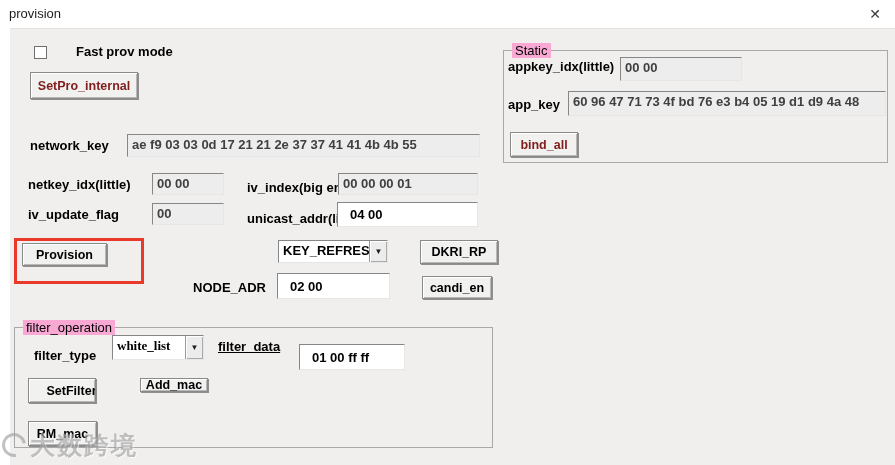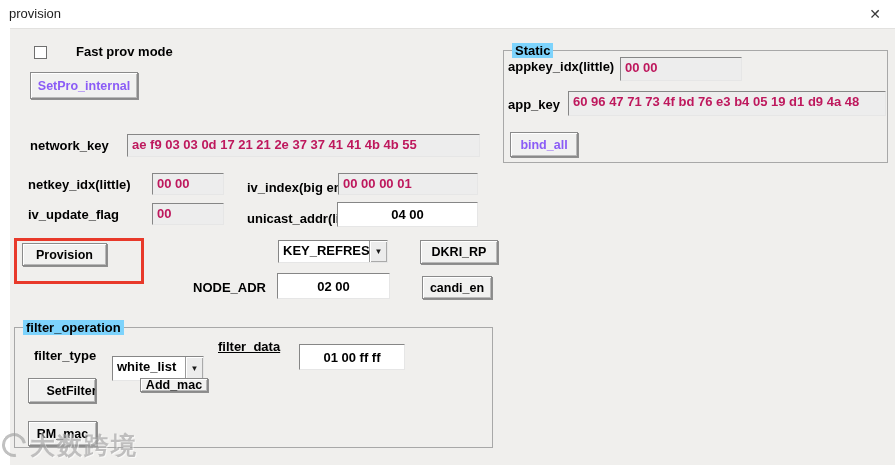--- a/index.html
+++ b/index.html
@@ -29,39 +29,39 @@
     white-space:nowrap;
   }
   .field{
     position:absolute;box-sizing:border-box;
     font-family:"Liberation Sans", sans-serif;
     font-size:13px;font-weight:bold;
     padding:2px 4px;
     border:1px solid;border-color:#868686 #e6e6e6 #e6e6e6 #868686;
     white-space:nowrap;overflow:hidden;
   }
-  .field.ro{background:#ededed;color:#be185d;}
+  .field.ro{background:#ededed;color:#404040;}
   .field.ed{background:#ffffff;color:#000000;outline:none;}
-  input.field.ed{padding:2px 20px;text-align:center;}
+  input.field.ed{padding:2px 12px;}
   .btn{
     position:absolute;box-sizing:border-box;
     background:#f1f1f0;
     font-size:12.5px;font-weight:bold;color:#000;
     display:flex;align-items:center;justify-content:center;
     border:1px solid #8a8a8a;
     box-shadow:inset 1px 1px 0 #ffffff, inset -1px -1px 0 #b9b9b9, 1px 1px 0 #8f8f8f;
     cursor:pointer;white-space:nowrap;overflow:hidden;
   }
-  .btn.disabled{color:#8b5cf6;cursor:default;}
+  .btn.disabled{color:#7f1d1d;cursor:default;}
   .group{
     position:absolute;border:1px solid #a8a8a8;box-sizing:border-box;
   }
   .group-title{
-    position:absolute;top:-8px;left:8px;background:#7dd3fc;
-    padding:0 3px;font-size:13px;font-weight:bold;color:#000;white-space:nowrap;
+    position:absolute;top:-8px;left:8px;background:#f9a8d4;
+    padding:0 3px;font-size:13px;font-weight:normal;color:#000;white-space:nowrap;
   }
   .combo{
     position:absolute;box-sizing:border-box;background:#ffffff;
     border:1px solid;border-color:#868686 #e6e6e6 #e6e6e6 #868686;
     display:flex;align-items:stretch;overflow:hidden;cursor:pointer;
   }
   .combo .txt{
     flex:1;font-size:13px;font-weight:bold;color:#000;
     padding:2px 1px 2px 4px;white-space:nowrap;overflow:hidden;
   }
@@ -140,21 +140,21 @@
 <div class="lbl" style="left:508px;top:59px;">appkey_idx(little)</div>
 <div class="field ro" style="left:620px;top:57px;width:122px;height:24px;">00 00</div>
 <div class="lbl" style="left:508px;top:97px;">app_key</div>
 <div class="field ro" style="left:568px;top:91px;width:318px;height:25px;">60 96 47 71 73 4f bd 76 e3 b4 05 19 d1 d9 4a 48</div>
 <div class="btn disabled" style="left:510px;top:132px;width:68px;height:25px;">bind_all</div>
 
 <div class="group" style="left:14px;top:327px;width:479px;height:121px;padding-left:40px;">
   <div class="group-title">filter_operation</div>
 </div>
 <div class="lbl" style="left:34px;top:348px;">filter_type</div>
-<div class="combo" style="left:112px;top:356px;width:92px;height:25px;">
+<div class="combo" style="left:112px;top:335px;width:92px;height:25px;font-family:Liberation Serif, serif;">
   <span class="txt">white_list</span>
   <span class="arrow">▼</span>
 </div>
 <div class="lbl" style="left:218px;top:339px;text-decoration:underline;">filter_data</div>
 <input class="field ed" style="left: 299px; top: 344px; width: 106px; height: 26px;" value="01 00 ff ff">
 <div class="btn" style="left:28px;top:378px;width:68px;height:25px;padding-left:19px;">SetFilter</div>
 <div class="btn" style="left:140px;top:378px;width:68px;height:14px;">Add_mac</div>
 <div class="btn" style="left:28px;top:421px;width:69px;height:25px;">RM_mac</div>
 
 <div class="watermark">

